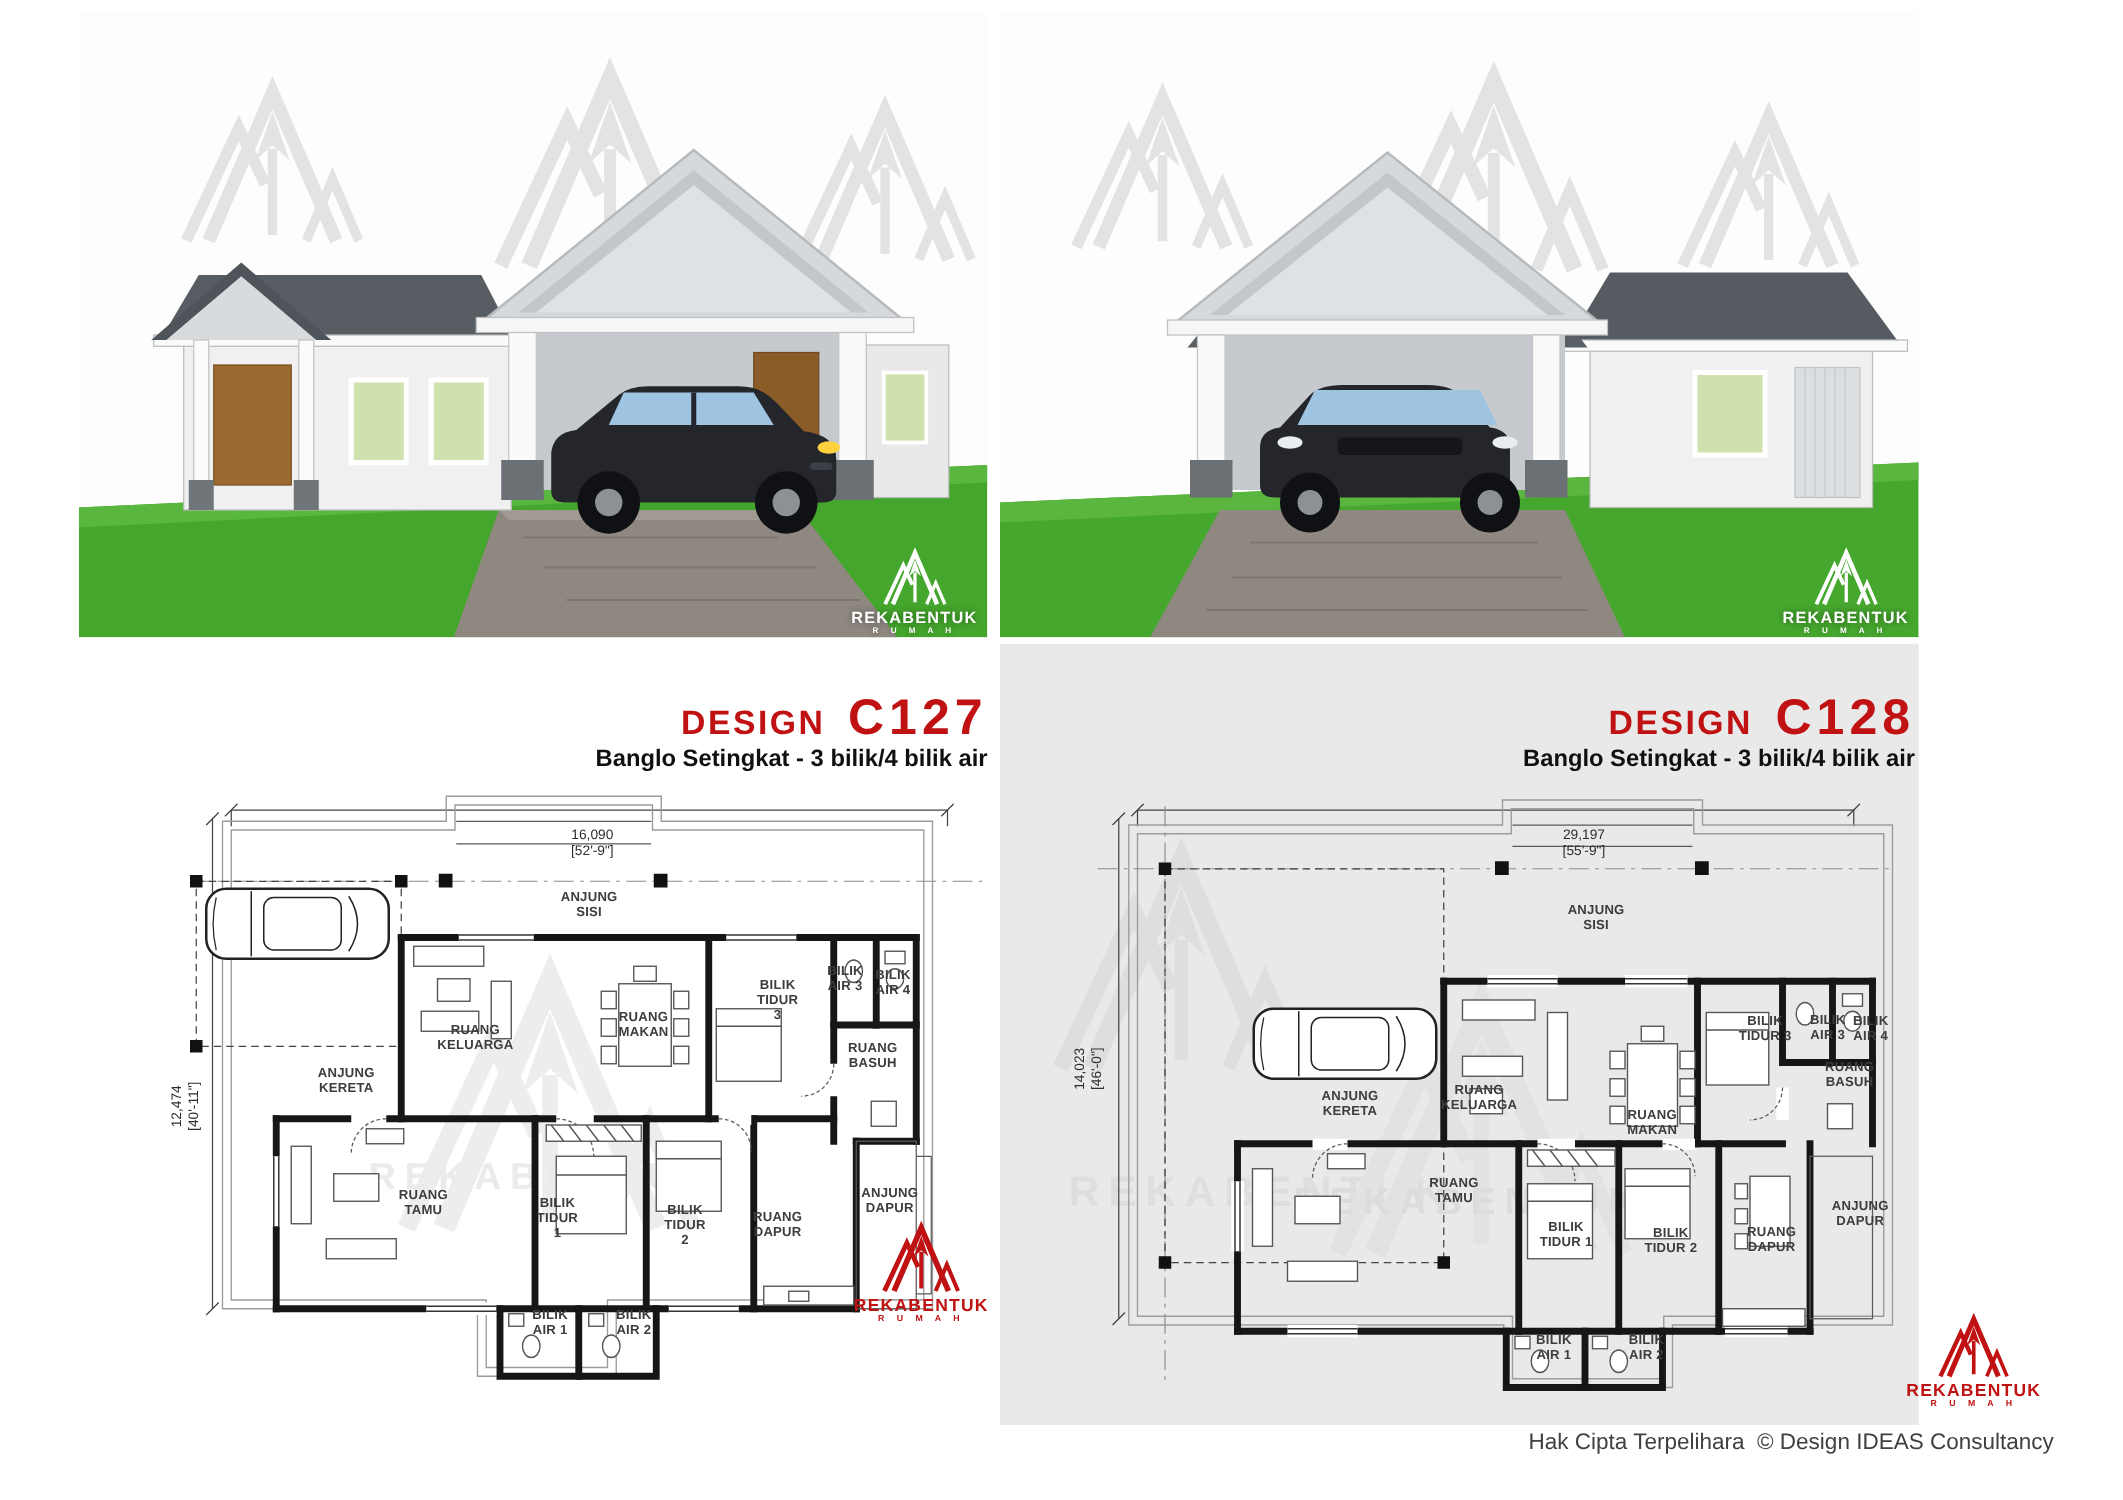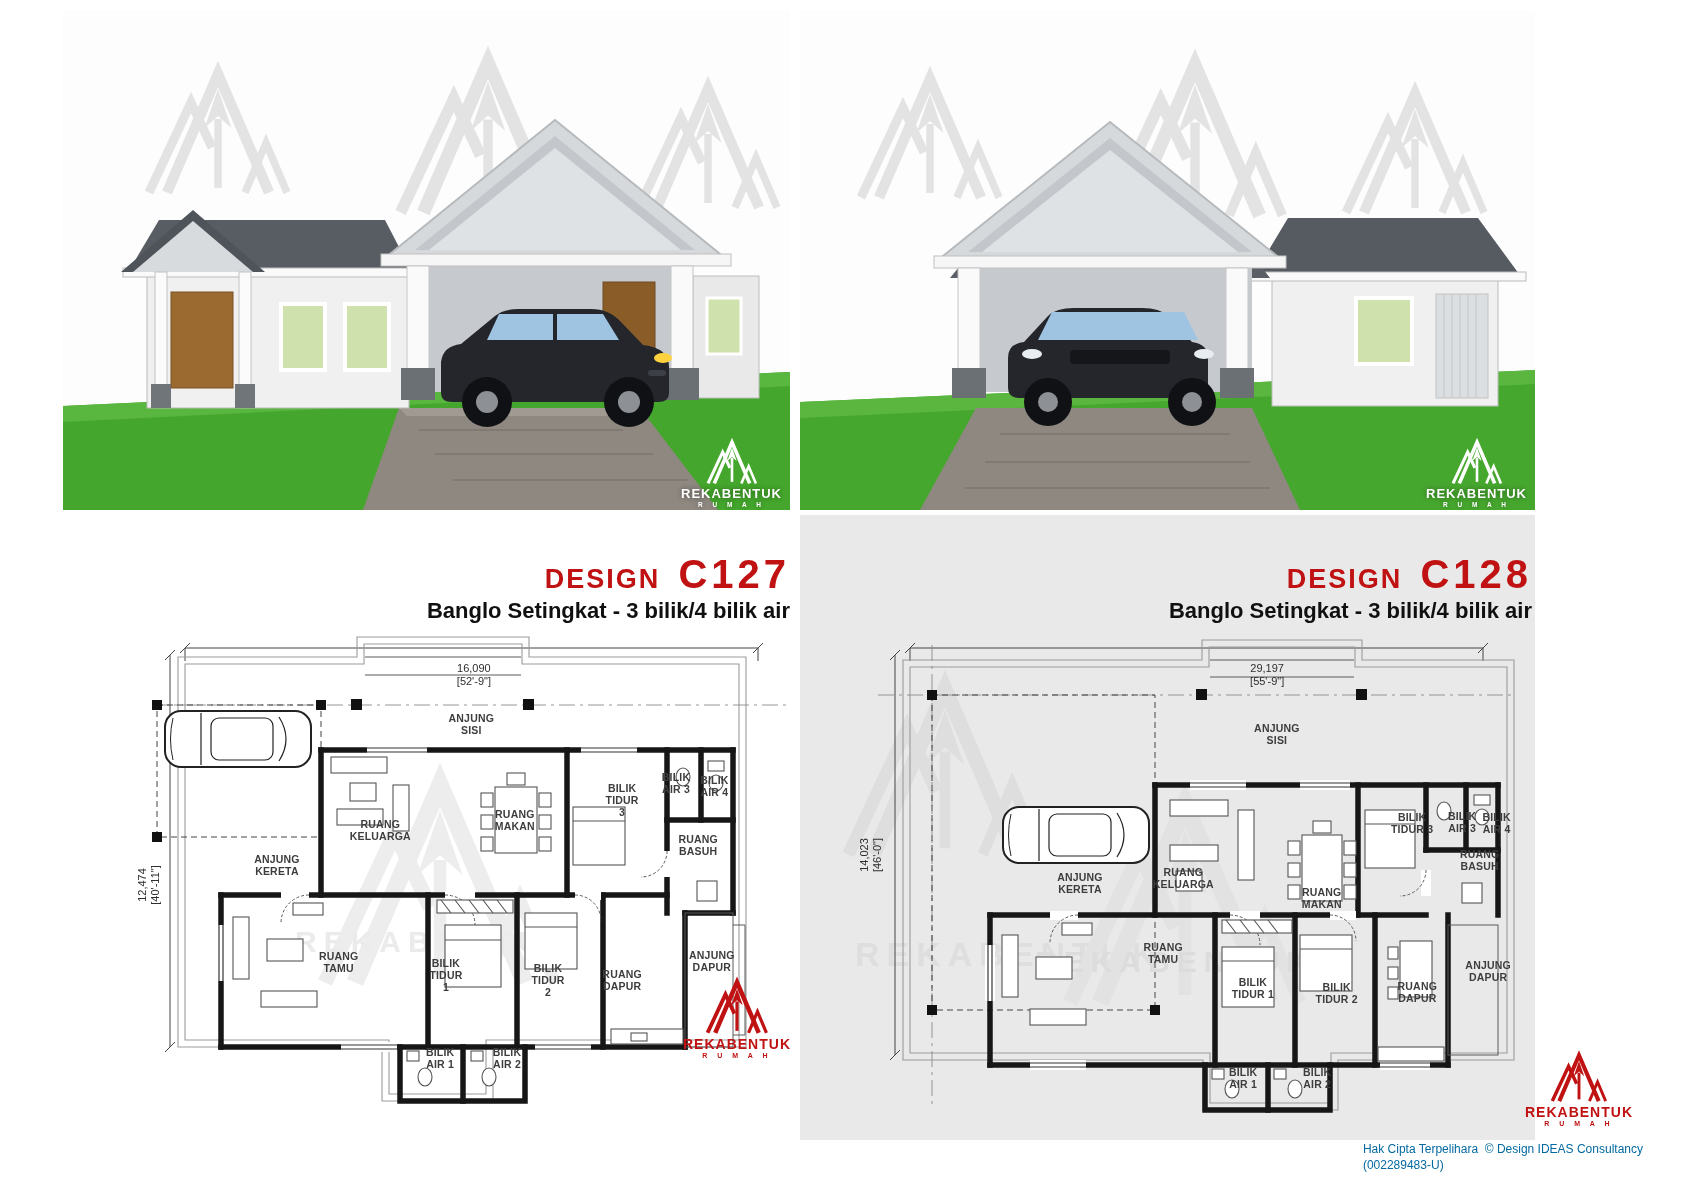--- a/index.html
+++ b/index.html
@@ -29,21 +29,21 @@
   .lockup-white .lockup-sub{font-size:6.5px;}
   .lockup-red{color:#c01212;}
   .lockup-red .lockup-name{font-size:14px;}
   .lockup-red .lockup-sub{font-size:7px;color:#c01212;}
 
   
   .title-block{position:absolute;top:556px;width:440px;text-align:right;z-index:3;}
   .design-line{display:flex;justify-content:flex-end;align-items:baseline;gap:18px;color:#c01212;}
   .design-word{font-weight:800;font-size:27px;letter-spacing:2px;}
   .design-code{font-weight:800;font-size:40px;letter-spacing:4px;line-height:.9;}
-  .subtitle{font-weight:700;font-size:22px;color:#101010;margin-top:3px;}
+  .subtitle{font-weight:700;font-size:19px;color:#101010;margin-top:3px;}
   .area-text{font-weight:700;font-size:21px;color:#101010;}
 
   
   .plan{position:absolute;top:595px;width:650px;height:520px;z-index:2;}
   .plan-c127{left:145px;}
   .plan-c128{left:870px;}
   .plan-svg{position:absolute;inset:0;width:100%;height:100%;z-index:1;}
   .room-labels{position:absolute;inset:0;z-index:2;}
   .room-label{position:absolute;transform:translate(-50%,-50%);
       font-size:10.5px;font-weight:600;line-height:1.15;color:#3d3d3d;
@@ -59,22 +59,22 @@
   .f{stroke:#555;stroke-width:1.1;fill:#ffffff;}
   .fg{stroke:#555;stroke-width:1.1;fill:none;}
   .roofln{stroke:#9c9c9c;stroke-width:1.1;fill:none;}
   .dimln{stroke:#444;stroke-width:1;fill:none;}
   .cl{stroke:#8a8a8a;stroke-width:.9;stroke-dasharray:16 5 3 5;fill:none;}
   .dash{stroke:#444;stroke-width:1;stroke-dasharray:6 4;fill:none;}
   .colsq{fill:#111;}
   .win{stroke:#333;stroke-width:1.2;}
 
   
-  .copyright{position:absolute;right:55px;top:1141px;text-align:left;z-index:3;
-      font-size:12px;line-height:1.35;color:#0369a1;}
+  .copyright{position:absolute;right:55px;top:1141px;text-align:center;z-index:3;
+      font-size:18px;line-height:1.35;color:#404040;}
 </style>
 </head>
 <body>
 
 <svg width="0" height="0" style="position:absolute" aria-hidden="true">
   <defs>
     <g id="logo-mark" fill="none" stroke="currentColor" stroke-linejoin="miter">
       <path stroke-width="6" d="M4,95 L32,35 L46,65"></path>
       <path stroke-width="7" d="M16,95 L50,16 L84,95"></path>
       <path stroke-width="5" d="M68,95 L82,62 L96,95"></path>
@@ -581,16 +581,15 @@
   <div class="brand-lockup lockup-red" style="left:1520px;top:1046px;width:118px;">
     <svg class="lockup-mark" width="58" height="58" viewBox="0 0 100 100">
         <use href="#logo-mark"></use>
       </svg>
     <div class="lockup-name">REKABENTUK</div>
     <div class="lockup-sub">R U M A H</div>
   </div>
 
   <div class="copyright">
     <div>Hak Cipta Terpelihara &nbsp;© Design IDEAS Consultancy</div>
-    <div>(002289483-U)</div>
   </div>
 
 </div>
 
 </body></html>

